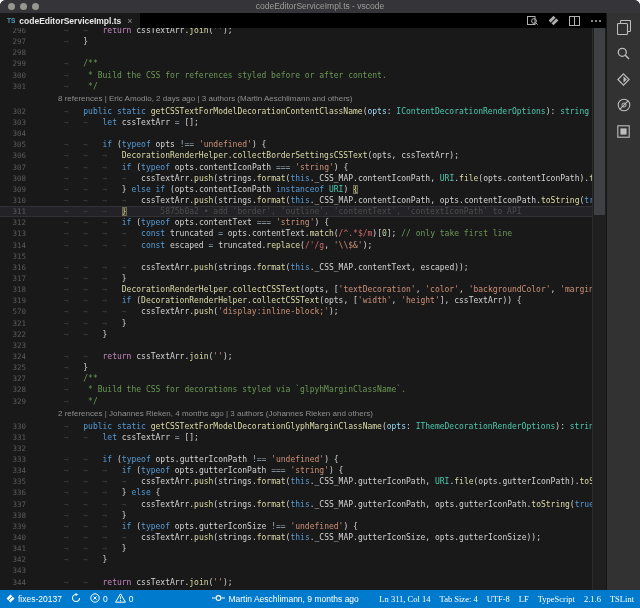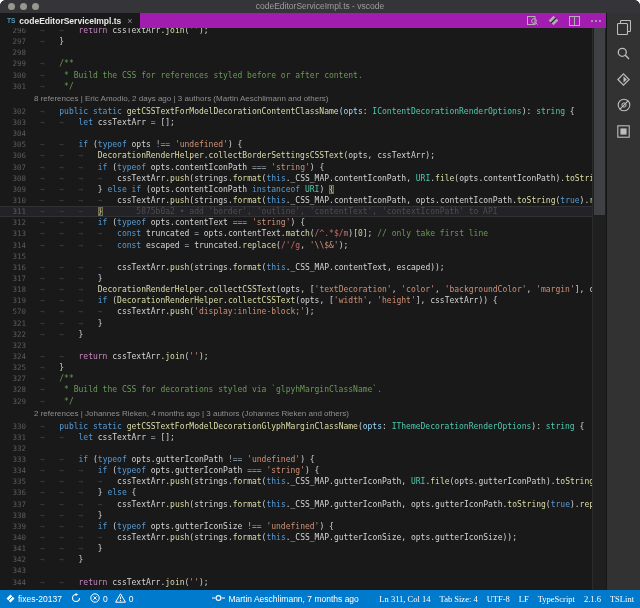--- a/index.html
+++ b/index.html
@@ -5,32 +5,32 @@
   html,body{margin:0;padding:0;background:#ffffff;}
   .window{position:relative;width:640px;height:608px;background:#191919;overflow:hidden;
     border-radius:6px 6px 0 0;font-family:"Liberation Sans",sans-serif;}
   
   .titlebar{position:absolute;top:0;left:0;right:0;height:13px;background:#353539;}
   .lights{position:absolute;left:8px;top:3px;display:flex;gap:5px;}
   .light{width:7px;height:7px;border-radius:50%;background:#97978f;}
   .title{width:100%;text-align:center;font-size:8.5px;color:#9c9c9c;line-height:13px;
     white-space:nowrap;overflow:hidden;border-radius:6px;}
   
-  .tabbar{position:absolute;top:13px;left:0;right:28px;height:15px;background:#a21caf;display:flex;}
+  .tabbar{position:absolute;top:13px;left:0;right:28px;height:15px;background:#000000;display:flex;}
   .tab{background:#191919;display:flex;align-items:center;padding:0 7px;gap:4px;flex:none;}
   .ts-badge{color:#519aba;font-size:6.5px;font-weight:bold;}
   .tab-name{color:#e8e8e8;font-size:8.5px;font-weight:bold;white-space:nowrap;}
   .tab-close{color:#909090;font-size:9px;margin-left:2px;}
   .tab-actions{margin-left:auto;display:flex;align-items:center;gap:10px;padding-right:10px;}
   .tab-actions svg{display:block;}
   
   .main{position:absolute;top:28px;left:0;right:34px;bottom:18px;overflow:hidden;background:#191919;}
   .code-area{position:absolute;top:-3px;left:0;right:13px;overflow:hidden;}
   .row{height:11.15px;line-height:11.15px;display:flex;white-space:pre;
-    font-family:"DejaVu Sans Mono",monospace;font-size:8px;}
+    font-family:"DejaVu Sans Mono",monospace;font-size:8px;gap:24px;}
   .row.lens{height:14px;line-height:14px;}
   .ln{flex:none;width:26px;text-align:right;color:#5b5b5b;font-size:7.5px;}
   .code{padding-left:14px;}
   .row.cur{background:#232327;box-shadow:inset 0 1px 0 #313135,inset 0 -1px 0 #313135;}
   .lenstext{padding-left:8px;font-family:"Liberation Sans",sans-serif;font-size:8px;color:#8f8f8f;text-align:right;}
   .ws{color:#3c3c3c;}
   .k{color:#569cd6;} .r{color:#c586c0;} .f{color:#dcdcaa;} .i{color:#d4d4d4;}
   .p{color:#d4d4d4;} .o{color:#9fb0bb;} .v{color:#9cdcfe;} .t{color:#4ec9b0;}
   .s{color:#ce9178;} .c{color:#6a9955;} .x{color:#d16969;} .u{color:#b5cea8;}
   .g{color:#4d4d4d;}
@@ -241,21 +241,21 @@
       <span>0</span>
     </div>
     <div class="sb-item sb-blame">
       <span>
         <svg width="13" height="8" viewBox="0 0 13 8">
             <line x1="0" y1="4" x2="3.5" y2="4" stroke="#ffffff"></line>
             <circle cx="6.5" cy="4" r="2.4" fill="none" stroke="#ffffff" stroke-width="1.1"></circle>
             <line x1="9.5" y1="4" x2="13" y2="4" stroke="#ffffff"></line>
           </svg>
       </span>
-      <span>Martin Aeschlimann, 7 months ago</span>
+      <span>Martin Aeschlimann, 9 months ago</span>
     </div>
     <div class="sb-right">
       <span class="sb-item">Ln 311, Col 14</span>
       <span class="sb-item">Tab Size: 4</span>
       <span class="sb-item">UTF-8</span>
       <span class="sb-item">LF</span>
       <span class="sb-item">TypeScript</span>
       <span class="sb-item">2.1.6</span>
       <span class="sb-item">TSLint</span>
 

